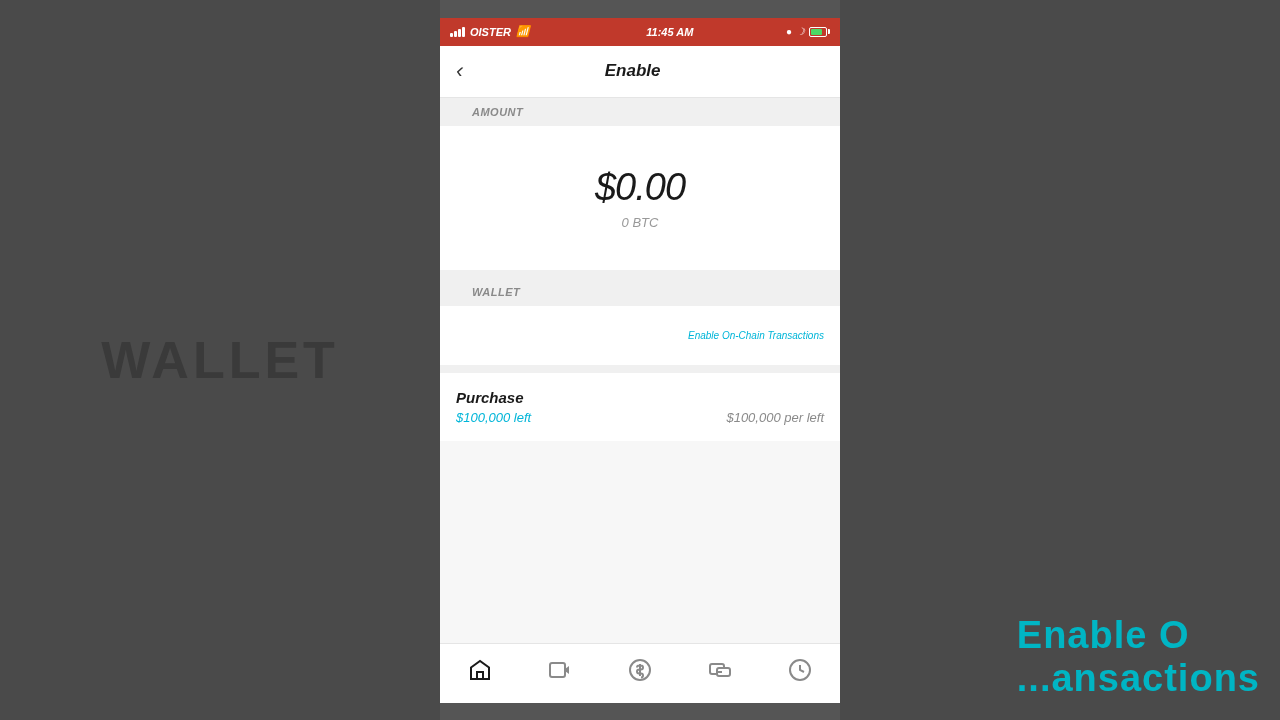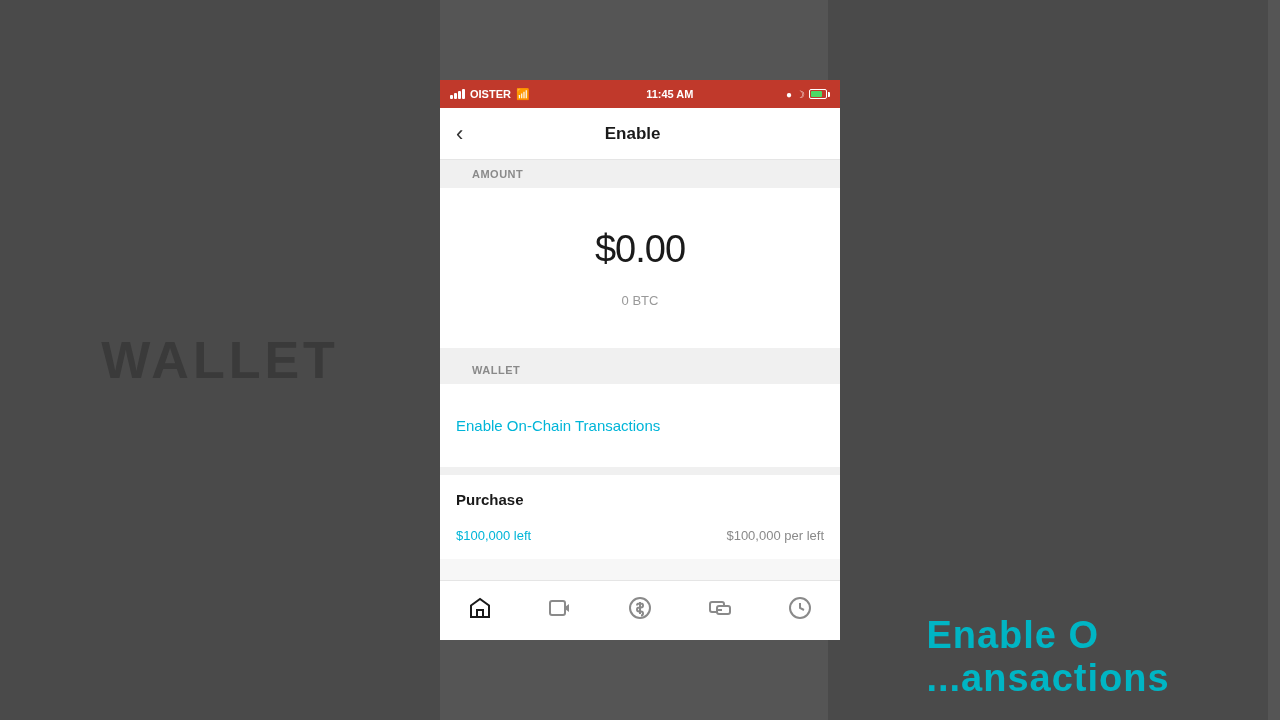--- a/index.html
+++ b/index.html
@@ -27,48 +27,49 @@
       justify-content: center;
     }
     .bg-left-text {
       font-size: 52px;
       font-weight: 700;
       color: #3a3a3a;
       letter-spacing: 4px;
     }
     .bg-right {
       position: absolute;
-      right: 12px;
+      right: 0;
       top: 0;
       width: 440px;
       height: 720px;
       background: #4a4a4a;
       display: flex;
       align-items: flex-end;
-      justify-content: center;
+      justify-content: flex-end;
       padding: 20px;
     }
     .bg-right-text {
       font-size: 38px;
       font-weight: 700;
       color: #00b5c4;
       letter-spacing: 1px;
     }
 
     
     .phone {
       position: relative;
       width: 400px;
-      height: 560px;
+      height: 685px;
       background: #15803d;
       border-radius: 0;
       overflow: hidden;
       z-index: 10;
       display: flex;
       flex-direction: column;
+      font-style: italic;
     }
 
     
     .status-bar {
       background: #c0392b;
       height: 28px;
       display: flex;
       align-items: center;
       justify-content: space-between;
       padding: 0 10px;
@@ -195,33 +196,33 @@
     }
     .amount-usd {
       font-size: 38px;
       font-weight: 300;
       color: #1a1a1a;
       letter-spacing: -1px;
     }
     .amount-btc {
       font-size: 13px;
       color: #999;
-      margin-top: 22px;
+      margin-top: 6px;
     }
 
     
     .wallet-section {
       background: #fff;
       padding: 0;
     }
     .enable-link {
       display: block;
-      padding: 33px 16px;
-      text-align: left;
-      font-size: 15px;
+      padding: 24px 16px;
+      text-align: right;
+      font-size: 10px;
       font-weight: 500;
       color: #00b5d8;
       cursor: pointer;
       text-decoration: none;
     }
 
     
     .limits-section {
       background: #fff;
       padding: 16px;
@@ -229,21 +230,21 @@
     .limit-row {
       display: flex;
       justify-content: space-between;
       align-items: flex-start;
     }
     .limit-label {
       font-size: 15px;
       font-weight: 600;
       color: #1a1a1a;
       display: block;
-      margin-bottom: 20px;
+      margin-bottom: 4px;
     }
     .limit-left {
       color: #00b5d8;
       font-size: 13px;
     }
     .limit-right {
       color: #8a8a8a;
       font-size: 13px;
     }
 

